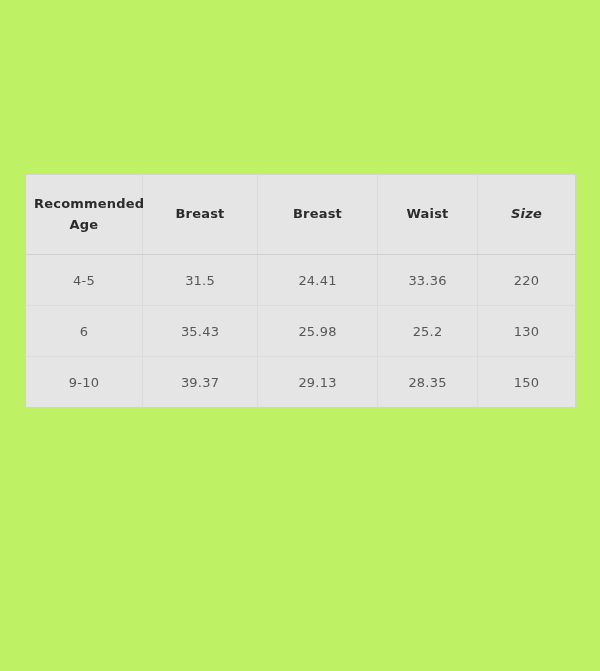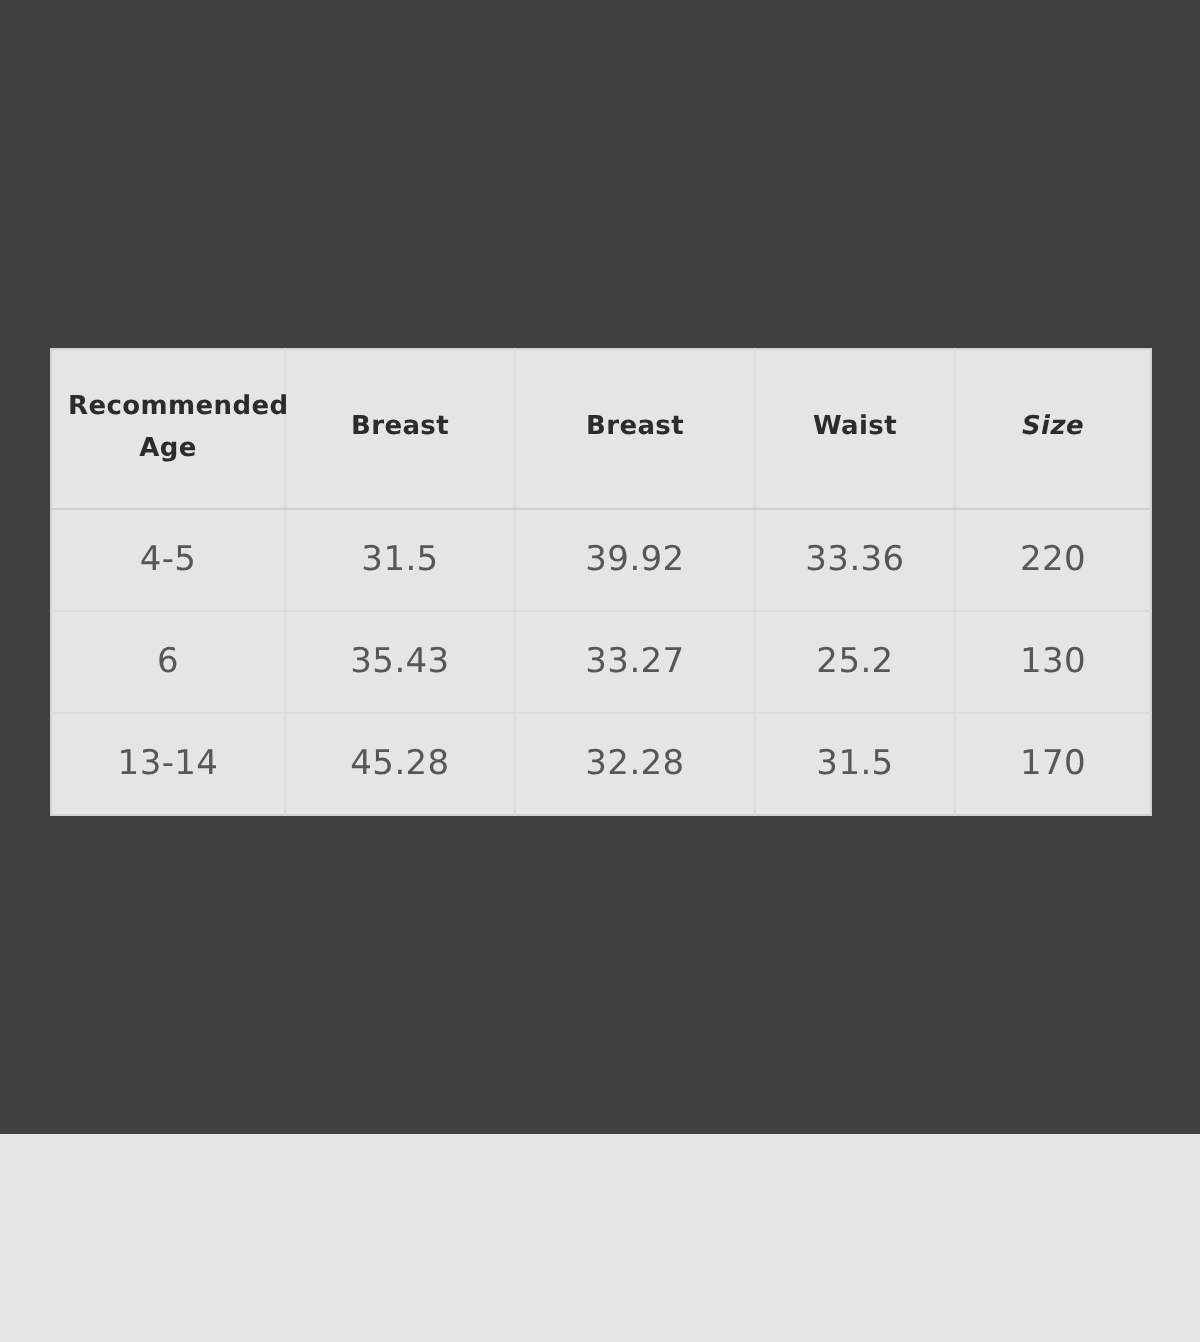--- a/index.html
+++ b/index.html
@@ -9,22 +9,22 @@
   body {
     width: 600px;
     height: 671px;
     background: #e5e5e5;
     font-family: "DejaVu Sans", "Liberation Sans", sans-serif;
     overflow: hidden;
   }
   .page {
     position: relative;
     width: 600px;
-    height: 567px;
-    background: #404040;
+    height: 671px;
+    background: #bef264;
   }
   .table-wrap {
     position: absolute;
     left: 25px;
     top: 174px;
     width: 550px;
   }
   table.size-chart {
     width: 550px;
     border-collapse: collapse;
@@ -52,21 +52,21 @@
     border-bottom: 1px solid #cfcfcf;
     background: #e5e5e5;
   }
   table.size-chart th:last-child { border-right: none; font-style: italic; }
 
   table.size-chart td {
     height: 42px;
     padding: 4px 8px;
     text-align: center;
     vertical-align: middle;
-    font-size: 17px;
+    font-size: 13px;
     font-weight: normal;
     color: #575757;
     letter-spacing: 0.2px;
     border-right: 1px solid #dcdcdc;
     border-bottom: 1px solid #dcdcdc;
     background: #e5e5e5;
   }
   table.size-chart td:last-child { border-right: none; }
   table.size-chart tbody tr:last-child td { border-bottom: none; }
 </style>
@@ -89,34 +89,34 @@
           <th>Breast</th>
           <th>Breast</th>
           <th>Waist</th>
           <th>Size</th>
         </tr>
       </thead>
       <tbody>
         <tr>
           <td>4-5</td>
           <td>31.5</td>
-          <td>39.92</td>
+          <td>24.41</td>
           <td>33.36</td>
           <td>220</td>
         </tr>
         <tr>
           <td>6</td>
           <td>35.43</td>
-          <td>33.27</td>
+          <td>25.98</td>
           <td>25.2</td>
           <td>130</td>
         </tr>
         <tr>
-          <td>13-14</td>
-          <td>45.28</td>
-          <td>32.28</td>
-          <td>31.5</td>
-          <td>170</td>
+          <td>9-10</td>
+          <td>39.37</td>
+          <td>29.13</td>
+          <td>28.35</td>
+          <td>150</td>
         </tr>
       </tbody>
     </table>
   </div>
 </div>
 
 </body></html>

